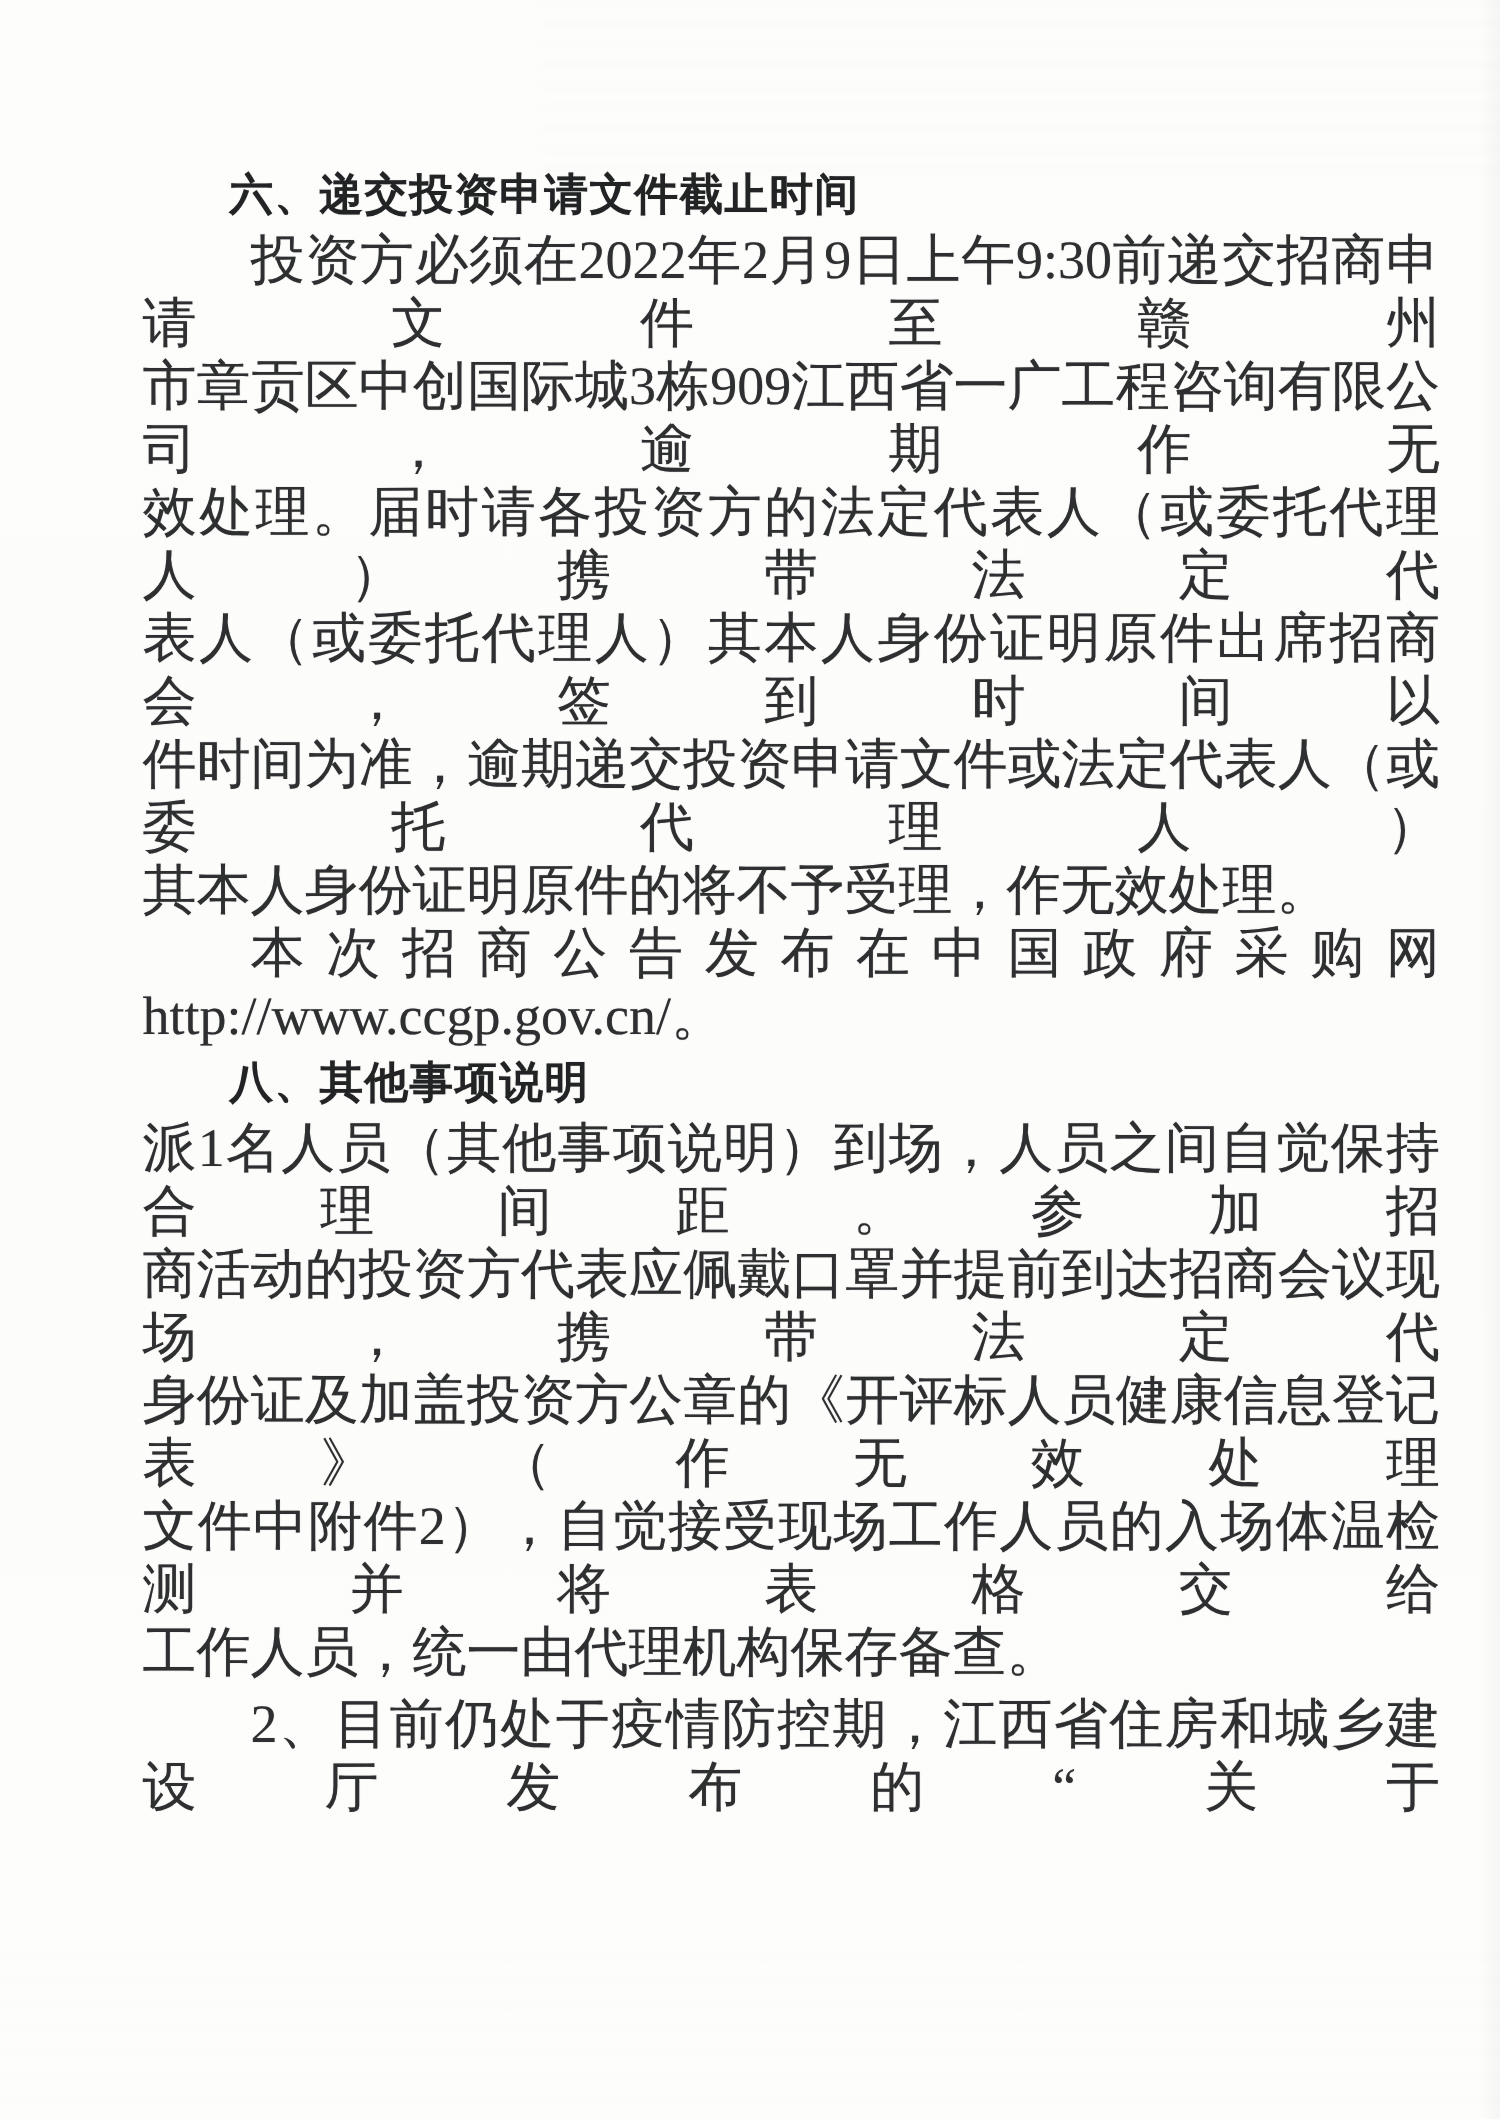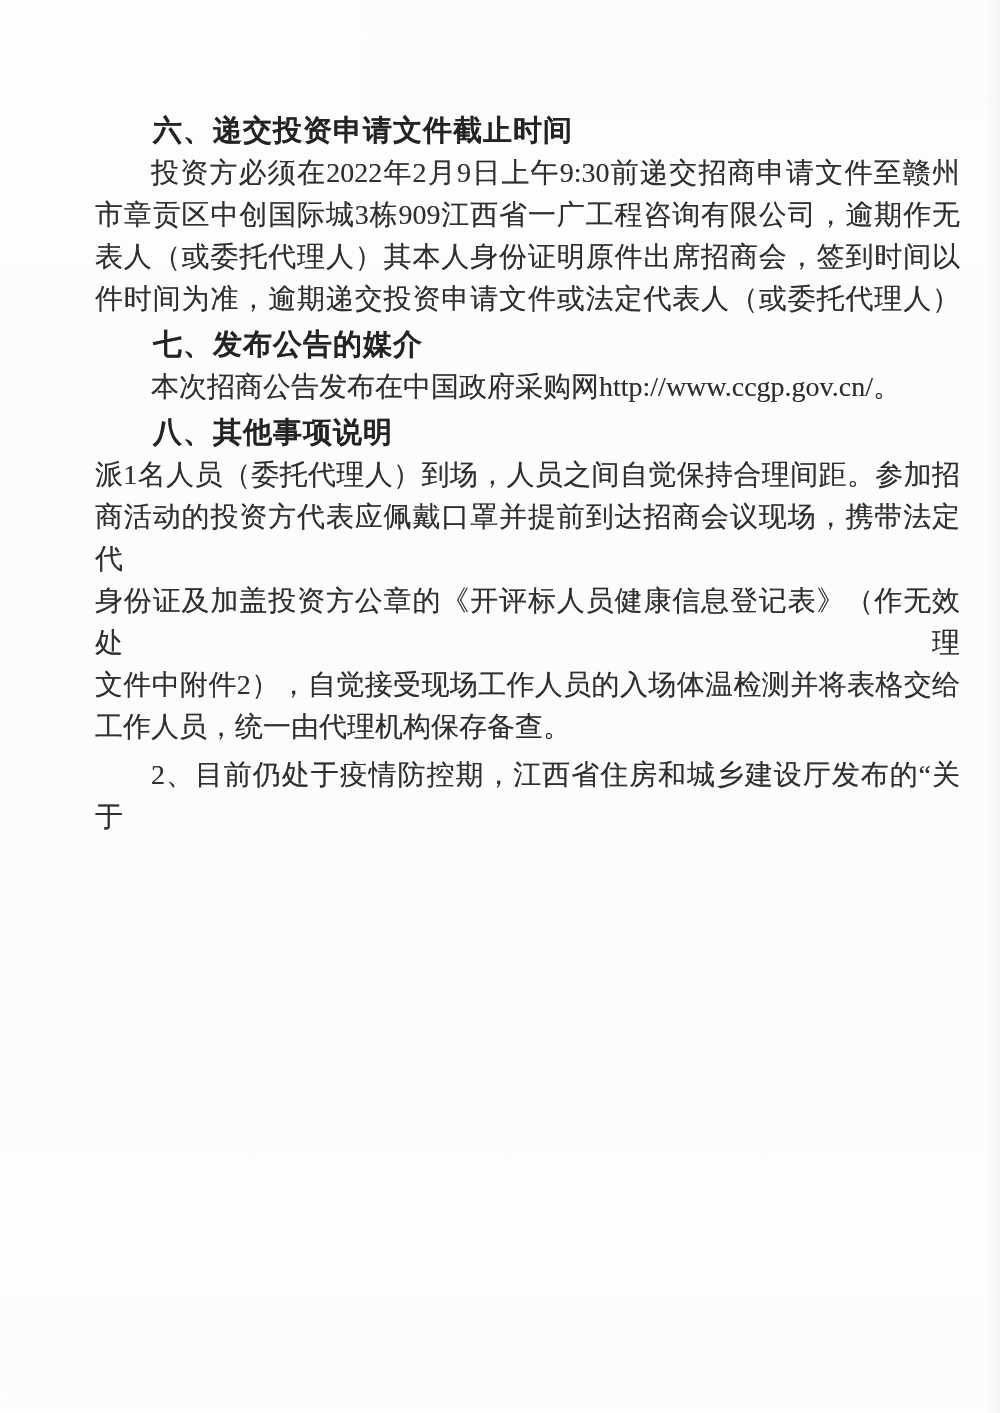--- a/index.html
+++ b/index.html
@@ -66,21 +66,21 @@
   }
   .hd + .para { margin-top: 0; }
   .hd-gap { margin-top: 2px; }
   .para {
     margin: 0;
   }
   .para-gap { margin-top: 6px; }
   .para-gap-sm { margin-top: 4px; }
   .line {
     font-family: "Liberation Serif", "DejaVu Serif", serif;
-    font-size: 28px;
+    font-size: 36px;
     line-height: 42px;
     color: #2e2f30;
     text-align: justify;
     text-align-last: justify;
     text-shadow: 0 0 0.6px rgba(50,50,50,0.5);
     white-space: normal;
   }
   .line.indent { text-indent: 2em; }
   .line.last { text-align-last: left; }
 </style>
@@ -91,34 +91,35 @@
 
   <div class="bleed-top"></div>
   <div class="bleed-bottom"></div>
   <div class="edge-shadow"></div>
 
   <h2 class="hd">六、递交投资申请文件截止时间</h2>
 
   <div class="para">
       <div class="line indent">投资方必须在2022年2月9日上午9:30前递交招商申请文件至赣州</div>
       <div class="line">市章贡区中创国际城3栋909江西省一广工程咨询有限公司，逾期作无</div>
+      <div class="line">效处理。届时请各投资方的法定代表人（或委托代理人）携带法定代</div>
       <div class="line">表人（或委托代理人）其本人身份证明原件出席招商会，签到时间以</div>
       <div class="line">件时间为准，逾期递交投资申请文件或法定代表人（或委托代理人）</div>
+      <div class="line last">其本人身份证明原件的将不予受理，作无效处理。</div>
     </div>
 
-  <h2 class="hd hd-gap">七、发布公告的媒介</h2>
 
   <div class="para">
       <div class="line indent last">本次招商公告发布在中国政府采购网http://www.ccgp.gov.cn/。</div>
     </div>
 
   <h2 class="hd hd-gap">八、其他事项说明</h2>
 
   <div class="para para-gap-sm">
-      <div class="line">派1名人员（委托代理人）到场，人员之间自觉保持合理间距。参加招</div>
+      <div class="line">派1名人员（其他事项说明）到场，人员之间自觉保持合理间距。参加招</div>
       <div class="line">商活动的投资方代表应佩戴口罩并提前到达招商会议现场，携带法定代</div>
       <div class="line">身份证及加盖投资方公章的《开评标人员健康信息登记表》（作无效处理</div>
       <div class="line">文件中附件2），自觉接受现场工作人员的入场体温检测并将表格交给</div>
       <div class="line last">工作人员，统一由代理机构保存备查。</div>
     </div>
 
   <div class="para para-gap">
       <div class="line indent">2、目前仍处于疫情防控期，江西省住房和城乡建设厅发布的“关于</div>
     </div>
 

